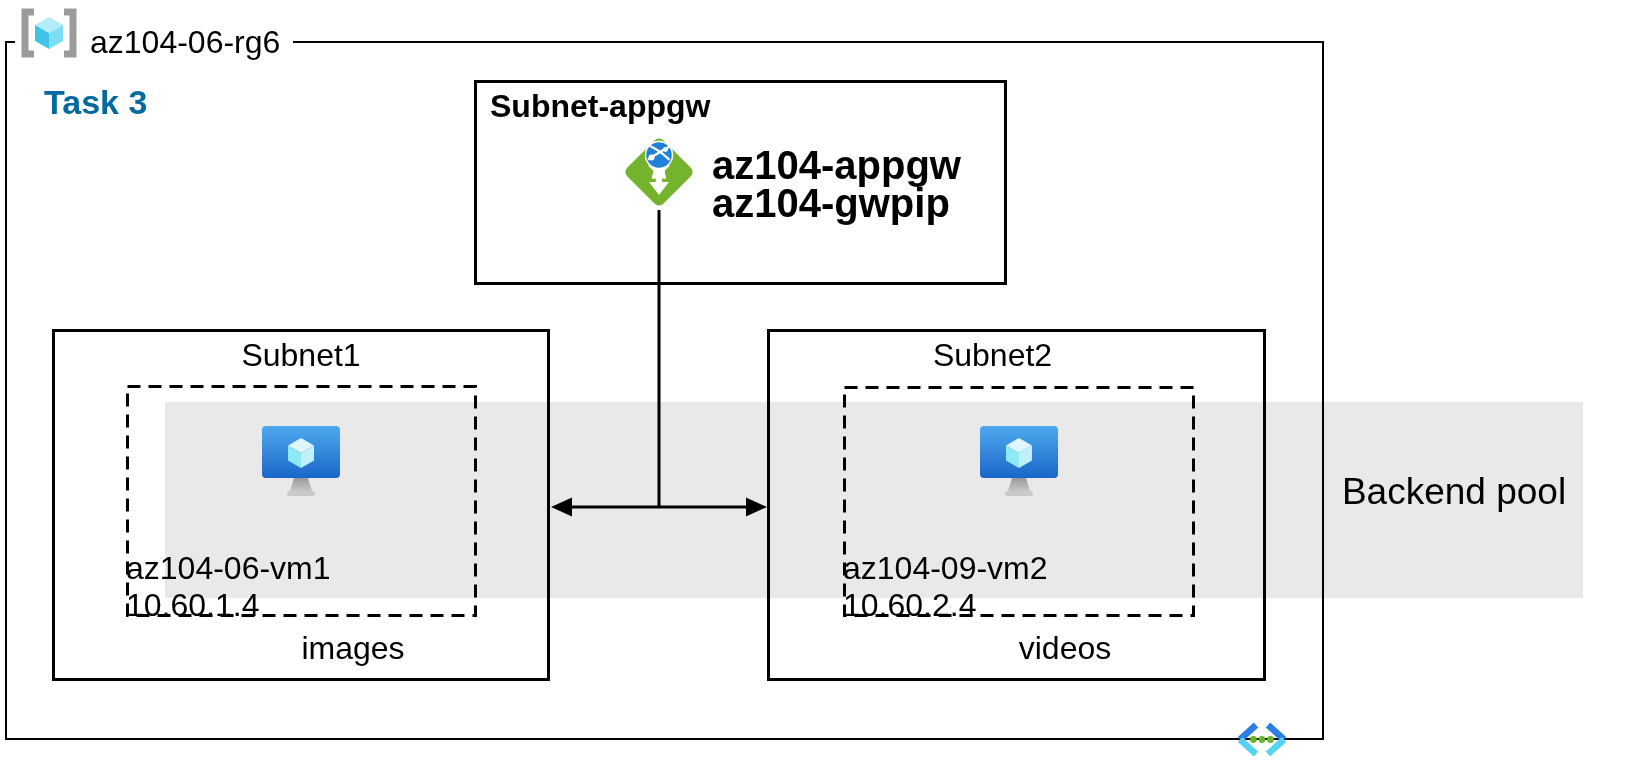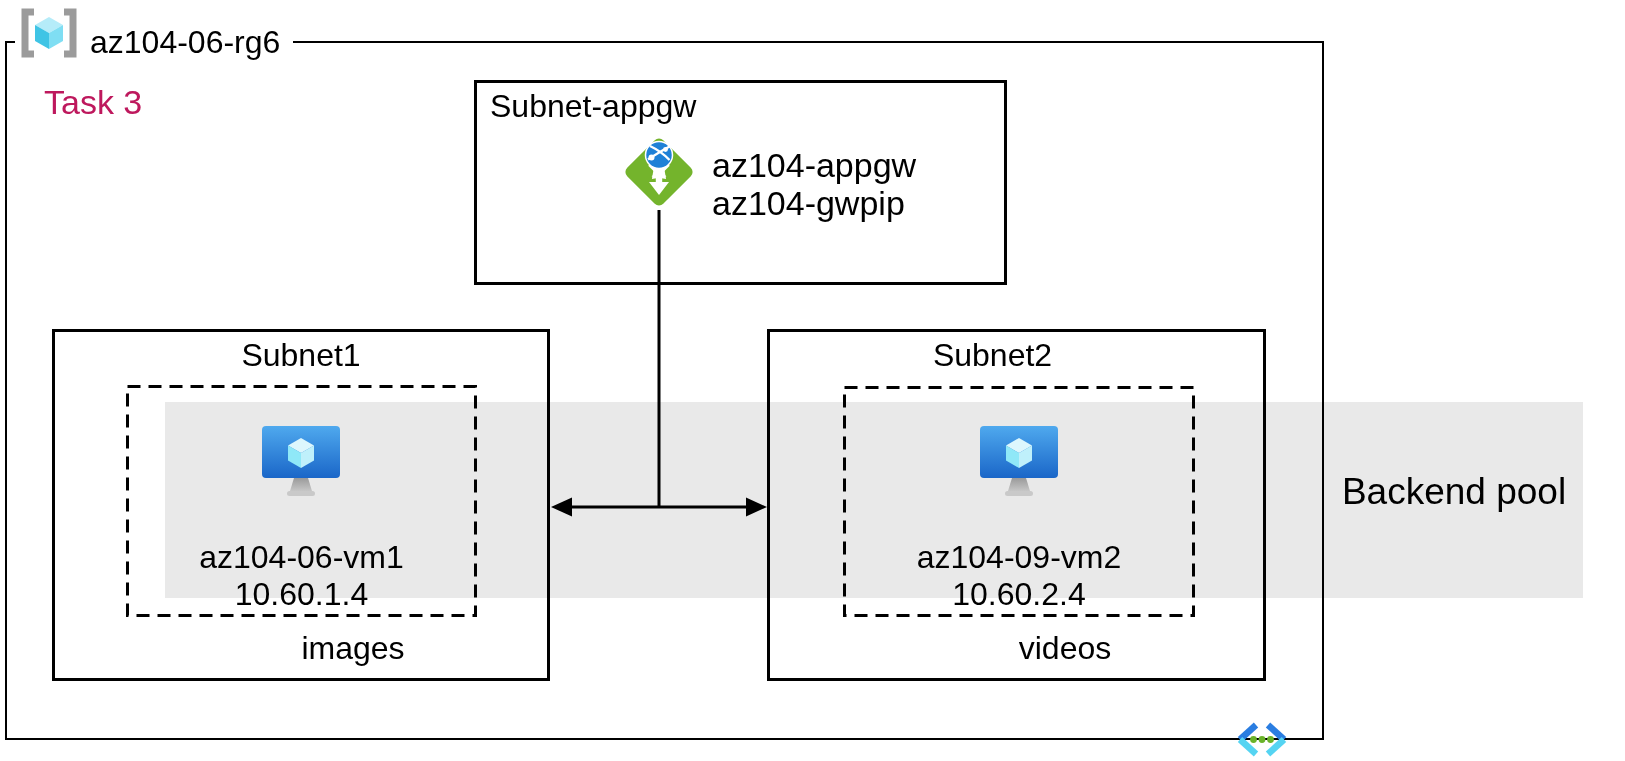--- a/index.html
+++ b/index.html
@@ -7,36 +7,36 @@
     position:relative;width:1625px;height:761px;background:#fff;overflow:hidden;
     font-family:"Liberation Sans","DejaVu Sans",sans-serif;color:#000;
   }
   .abs{position:absolute;}
   .band{left:165px;top:402px;width:1418px;height:196px;background:#e9e9e9;}
   .backend-label{left:1244px;top:470px;width:420px;text-align:center;font-size:37px;line-height:44px;}
   .rg-box{left:5px;top:41px;width:1319px;height:699px;border:2px solid #000;box-sizing:border-box;}
   .rg-mask{left:15px;top:36px;width:278px;height:11px;background:#fff;}
   .rg-icon{left:18px;top:5px;}
   .rg-title{left:90px;top:16px;font-size:32px;line-height:34px;white-space:nowrap;margin-top:9px;}
-  .task-label{left:44px;top:84px;font-size:34px;font-weight:normal;color:#be185d;line-height:36px;}
+  .task-label{left:44px;top:84px;font-size:34px;font-weight:bold;color:#0369a1;line-height:36px;}
   .appgw-box{left:474px;top:80px;width:533px;height:205px;border:3px solid #000;box-sizing:border-box;}
-  .appgw-label{left:490px;top:88px;font-size:32px;line-height:36px;white-space:nowrap;}
+  .appgw-label{left:490px;top:88px;font-size:32px;line-height:36px;white-space:nowrap;font-weight:bold;}
   .appgw-icon{left:617px;top:130px;}
-  .appgw-lines{left:712px;top:146px;font-size:34px;line-height:38px;white-space:nowrap;}
+  .appgw-lines{left:712px;top:146px;font-size:40px;line-height:38px;white-space:nowrap;font-weight:bold;}
   .subnet-box{top:329px;width:498px;height:352px;border:3px solid #000;box-sizing:border-box;}
   .subnet1-box{left:52px;}
   .subnet2-box{left:767px;width:499px;}
   .subnet-title{top:337px;text-align:center;font-size:32px;line-height:36px;}
   .subnet1-title{left:52px;width:498px;}
   .subnet2-title{left:767px;width:451px;}
   .dashed1{left:126px;top:385px;}
   .dashed2{left:843px;top:386px;}
   .vm1-icon{left:261px;top:424px;}
   .vm2-icon{left:979px;top:424px;}
-  .vm-text{top:539px;text-align:center;font-size:32px;line-height:37px;}
+  .vm-text{top:550px;font-size:32px;line-height:37px;}
   .vm1-text{left:126px;width:351px;}
   .vm2-text{left:843px;width:352px;}
   .caption{top:630px;text-align:center;font-size:32px;line-height:36px;}
   .caption1{left:52px;width:602px;}
   .caption2{left:767px;width:596px;}
   .connectors{left:0;top:0;pointer-events:none;}
   .vnet-icon{left:1236px;top:722px;}
 </style>
 </head>
 <body>

